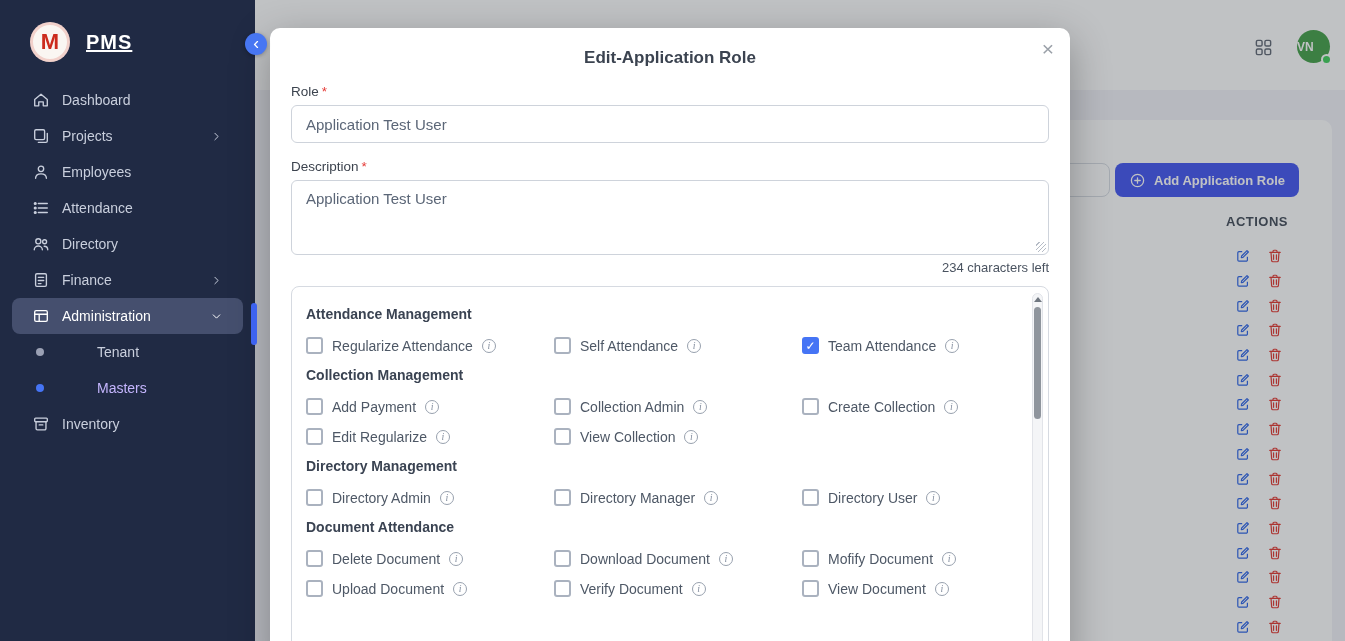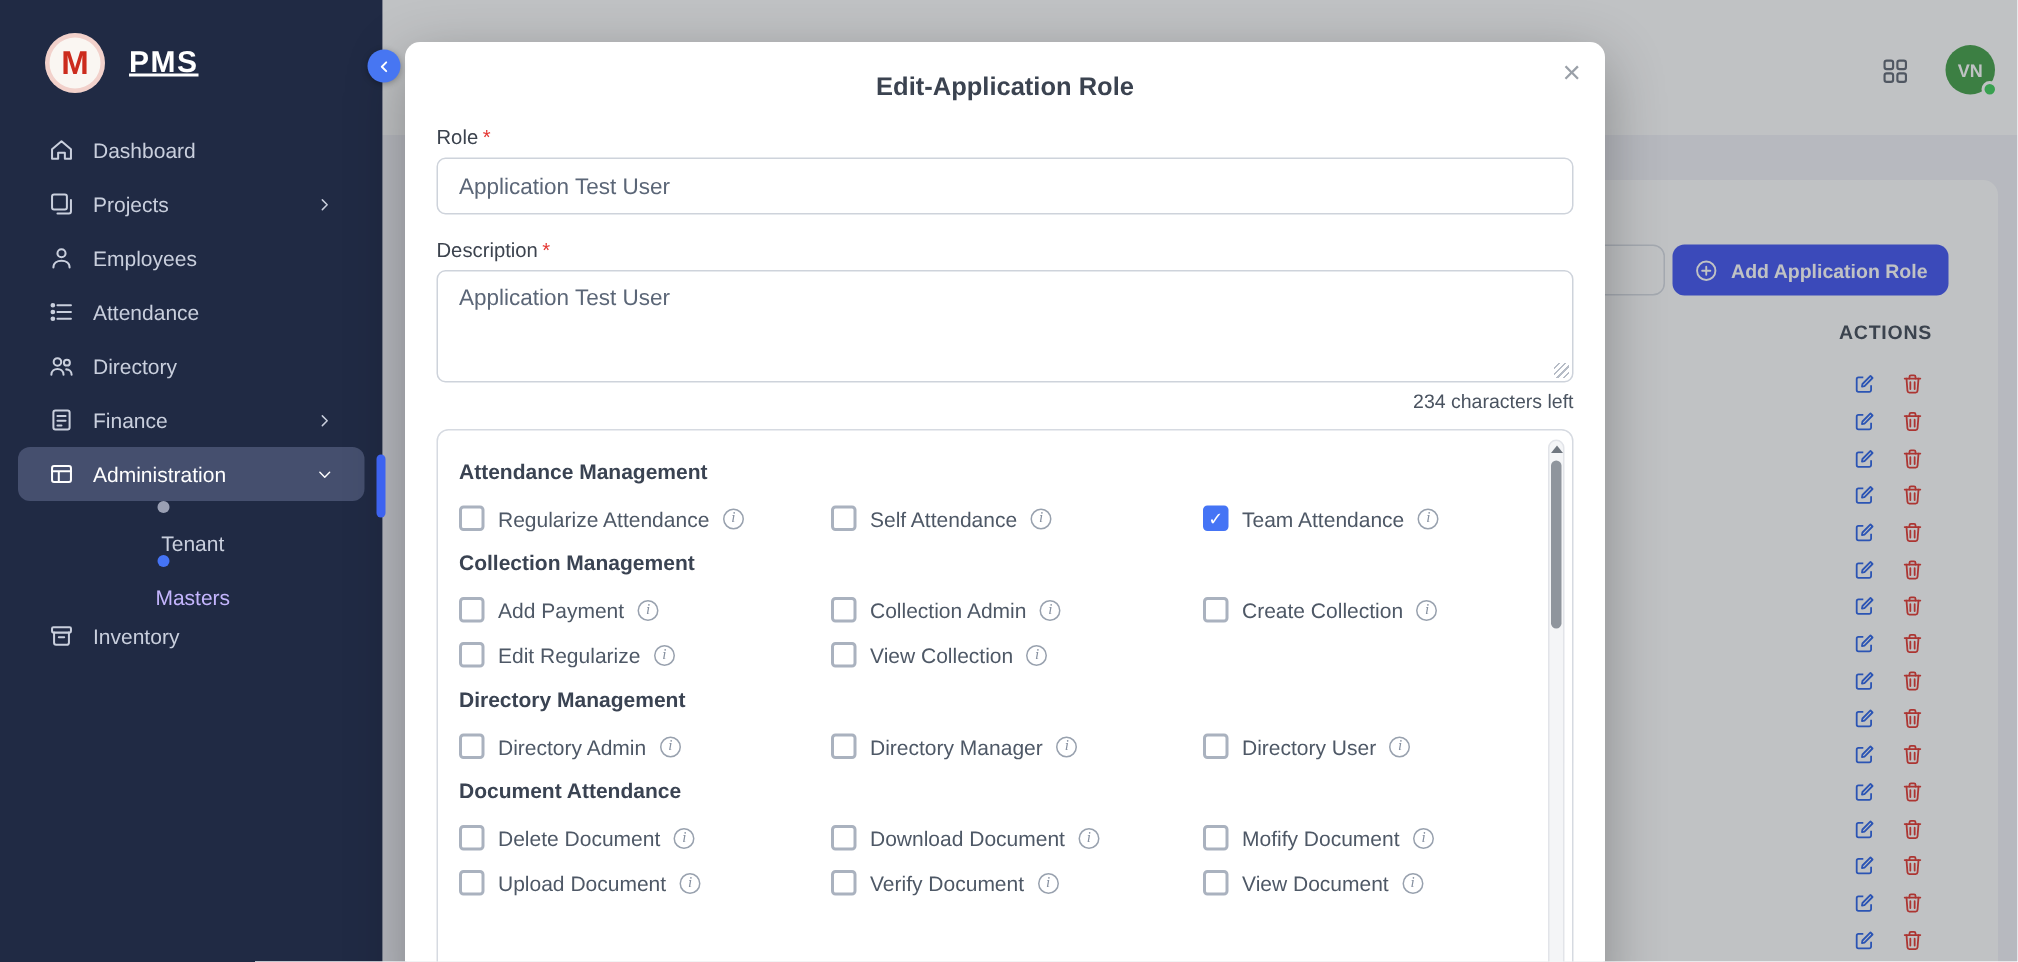--- a/index.html
+++ b/index.html
@@ -14,37 +14,37 @@
                  color:#cc2b1d; font-weight:800; font-size:22px; box-shadow: inset 0 0 0 3px rgba(204,43,29,.18); }
   .app-name { color:#ffffff; font-size:20px; font-weight:700; letter-spacing:1px;text-decoration:underline; }
   nav { margin-top:10px; }
   .nav-item { display:flex; align-items:center; gap:12px; height:36px; margin:0 12px; padding:0 20px 0 20px;
               border-radius:8px; color:#c9cfdd; font-size:14px; cursor:pointer; }
   .nav-item .nav-ic { width:18px; height:18px; display:inline-flex; flex:0 0 auto; }
   .nav-item .nav-ic svg { width:18px; height:18px; }
   .nav-item.active { background:#454f6e; color:#ffffff; }
   .nav-item .chev { margin-left:auto; display:inline-flex; }
   .nav-item .chev svg { width:13px; height:13px; }
-  .nav-item.sub { padding-left:22px;flex-direction:column; }
+  .nav-item.sub { padding-left:22px; }
   .nav-item.sub .dot { width:8px; height:8px; border-radius:50%; background:#9aa0b4; margin-left:2px; margin-right:41px; flex:0 0 auto; }
   .nav-item.sub .dot.blue { background:#4574f5; }
   .nav-item.sub.active { background:transparent; color:#c4b5fd; }
 
   .active-accent { position:absolute; left:251px; top:303px; width:6px; height:42px; background:#3d63f0; border-radius:3px; z-index:35; }
   .collapse-btn { position:absolute; left:245px; top:33px; width:22px; height:22px; border-radius:50%; border:none;
                   background:#4776f2; display:flex; align-items:center; justify-content:center; z-index:36; cursor:pointer;
                   box-shadow:0 1px 4px rgba(0,0,0,.3); }
   .collapse-btn svg { width:13px; height:13px; }
 
   
   .main { position:absolute; left:255px; top:0; right:0; height:641px; background:#f2f3f8; }
   .topbar { height:90px; background:#ffffff; position:relative; }
   .grid-icon { position:absolute; right:72px; top:38px; width:19px; height:19px; cursor:pointer; }
   .avatar { position:absolute; right:15px; top:30px; width:33px; height:33px; border-radius:50%; background:#43a047;
-            color:#fff; font-size:12px; font-weight:700; display:flex; align-items:center; justify-content:center; cursor:pointer; }
+            color:#fff; font-size:12px; font-weight:700; display:flex; align-items:center; cursor:pointer; }
   .avatar .status { position:absolute; right:-2px; bottom:-2px; width:11px; height:11px; border-radius:50%;
                     background:#3ecf5a; border:2px solid #ffffff; }
   .content-card { position:absolute; left:32px; right:13px; top:120px; bottom:0; background:#ffffff; border-radius:10px 10px 0 0; }
   .search-box { position:absolute; top:43px; right:222px; width:172px; height:34px; background:#fff;
                 border:1px solid #d7dbe3; border-radius:8px; }
   .add-role-btn { position:absolute; top:43px; right:33px; height:34px; padding:0 14px; background:#4154f1; color:#fff;
                   border:none; border-radius:8px; font-size:13px; font-weight:600; display:flex; align-items:center; gap:8px;
                   font-family:"Liberation Sans",sans-serif; cursor:pointer; }
   .add-role-btn svg { width:17px; height:17px; }
   .actions-header { position:absolute; top:94px; right:44px; font-size:13px; font-weight:700; color:#414a57; letter-spacing:.5px; }

